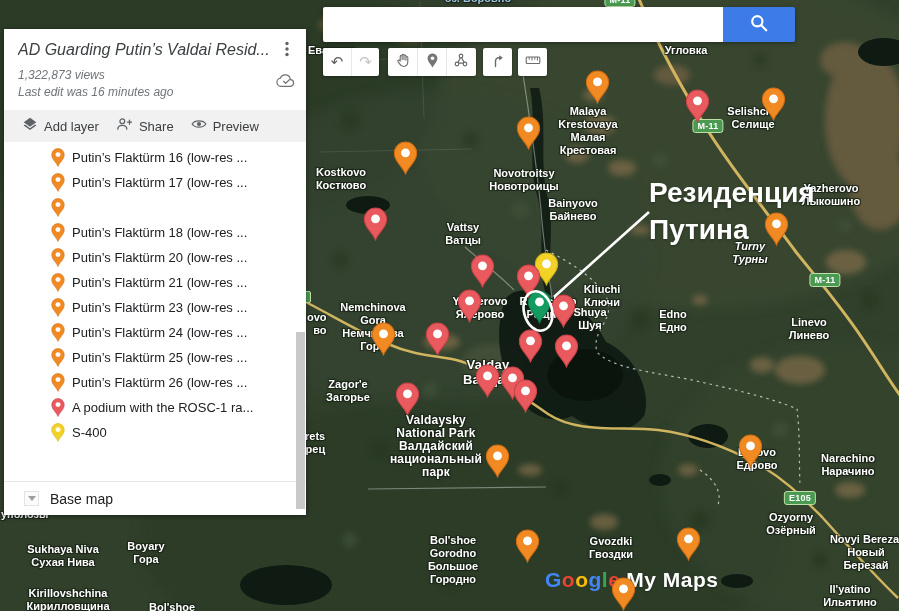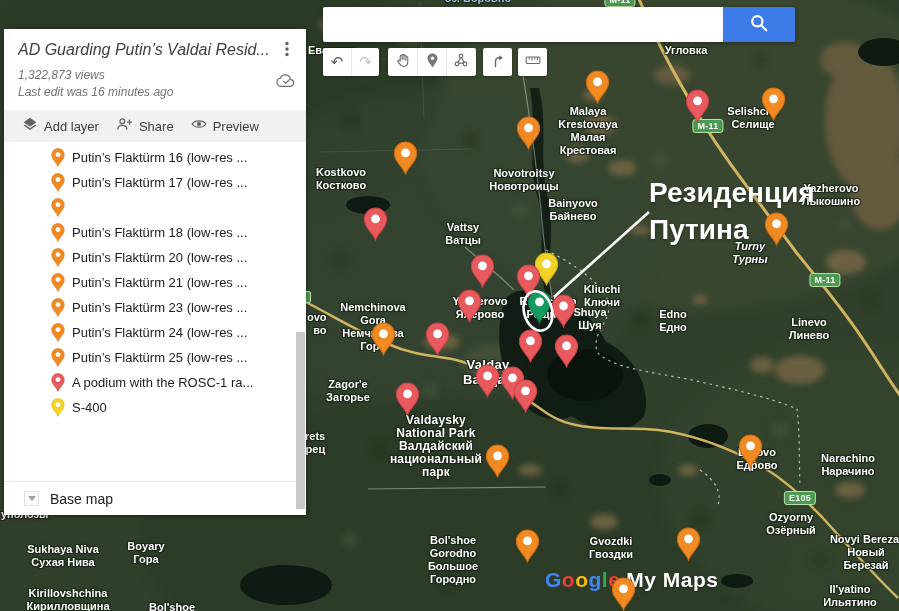--- a/index.html
+++ b/index.html
@@ -656,20 +656,29 @@
               <svg width="14" height="19" viewBox="0 0 24 33">
                 <path d="M12 1C6 1 1.2 5.8 1.2 11.8c0 3.9 2 7.3 4.4 10.5 2.4 3.2 5 6.1 6.4 9.7 1.4-3.6 4-6.5 6.4-9.7 2.4-3.2 4.4-6.6 4.4-10.5C22.8 5.8 18 1 12 1z" fill="#f28a24" stroke="#cf6d12" stroke-width="1"></path>
                 <circle cx="12" cy="11.5" r="4.3" fill="#fff"></circle>
               </svg>
             </span>
             <span class="lbl">Putin’s Flaktürm 25 (low-res ...</span>
           </div>
           <div class="layer-row">
             <span class="pin-ic">
               <svg width="14" height="19" viewBox="0 0 24 33">
+                <path d="M12 1C6 1 1.2 5.8 1.2 11.8c0 3.9 2 7.3 4.4 10.5 2.4 3.2 5 6.1 6.4 9.7 1.4-3.6 4-6.5 6.4-9.7 2.4-3.2 4.4-6.6 4.4-10.5C22.8 5.8 18 1 12 1z" fill="#f28a24" stroke="#cf6d12" stroke-width="1"></path>
+                <circle cx="12" cy="11.5" r="4.3" fill="#fff"></circle>
+              </svg>
+            </span>
+            <span class="lbl">Putin’s Flaktürm 26 (low-res ...</span>
+          </div>
+          <div class="layer-row">
+            <span class="pin-ic">
+              <svg width="14" height="19" viewBox="0 0 24 33">
                 <path d="M12 1C6 1 1.2 5.8 1.2 11.8c0 3.9 2 7.3 4.4 10.5 2.4 3.2 5 6.1 6.4 9.7 1.4-3.6 4-6.5 6.4-9.7 2.4-3.2 4.4-6.6 4.4-10.5C22.8 5.8 18 1 12 1z" fill="#e95a5e" stroke="#c94348" stroke-width="1"></path>
                 <circle cx="12" cy="11.5" r="4.3" fill="#fff"></circle>
               </svg>
             </span>
             <span class="lbl">A podium with the ROSC-1 ra...</span>
           </div>
           <div class="layer-row">
             <span class="pin-ic">
               <svg width="14" height="19" viewBox="0 0 24 33">
                 <path d="M12 1C6 1 1.2 5.8 1.2 11.8c0 3.9 2 7.3 4.4 10.5 2.4 3.2 5 6.1 6.4 9.7 1.4-3.6 4-6.5 6.4-9.7 2.4-3.2 4.4-6.6 4.4-10.5C22.8 5.8 18 1 12 1z" fill="#f3d227" stroke="#d2b214" stroke-width="1"></path>

